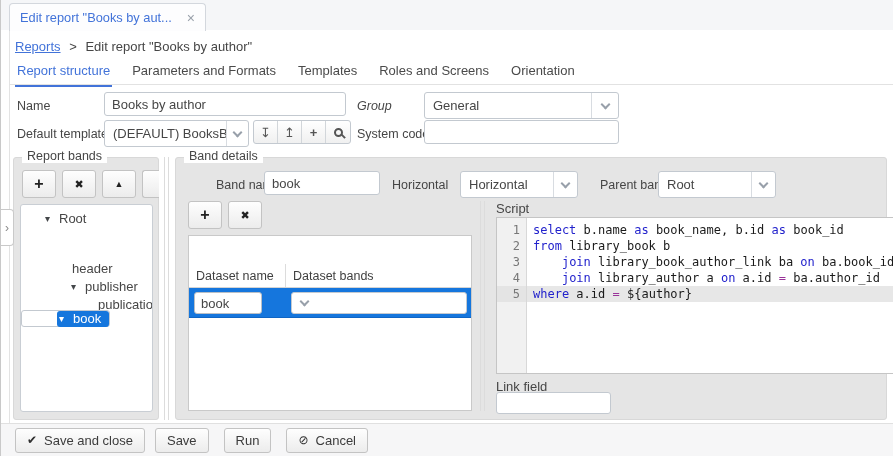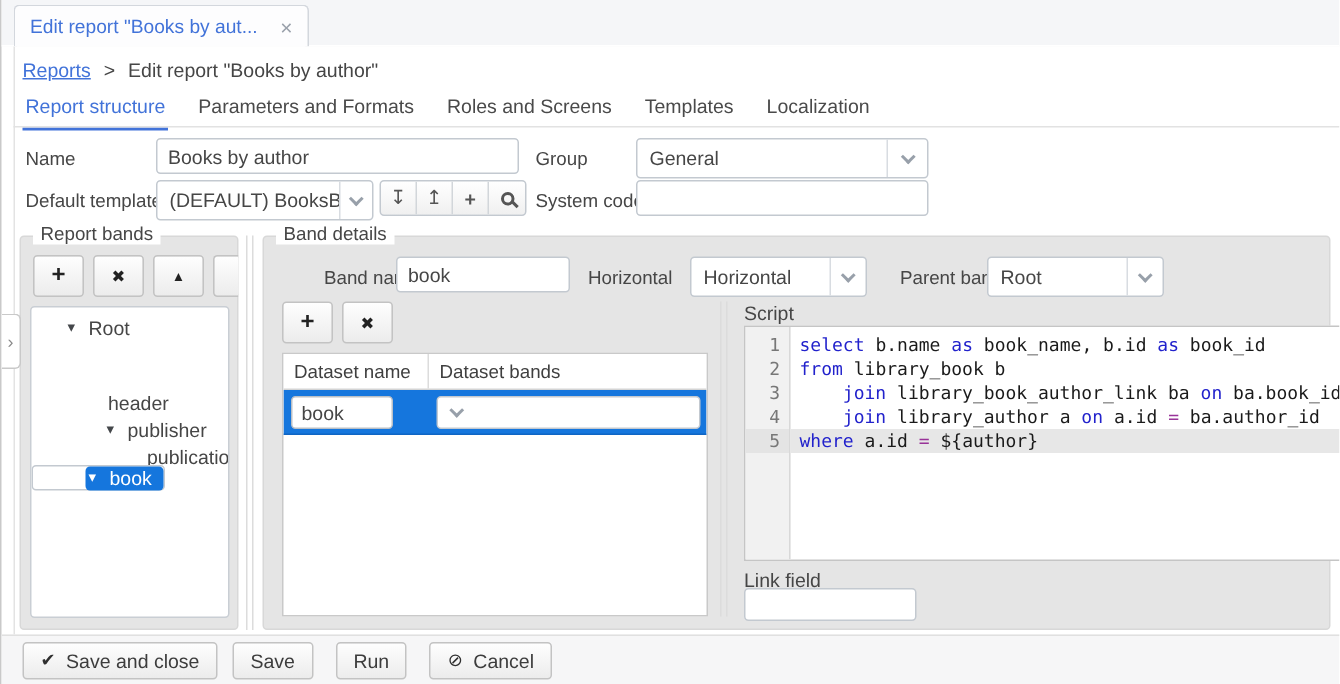--- a/index.html
+++ b/index.html
@@ -80,21 +80,21 @@
   .tree-row .caret.hidden { visibility:hidden; }
   .tree-row.lvl0 { padding-left:22px; }
   .tree-row.lvl1 { padding-left:35px;margin-top:33px; }
   .tree-row.lvl2 { padding-left:48px; }
   .tree-row.lvl3 { padding-left:61px; }
   .tree-row.sel .ti { background:#1576dd; color:#fff; }
   .tree-row.sel .caret { color:#fff; }
 
   
   .dtable { position:absolute; border:1px solid #c9c9c9; background:#fff; overflow:hidden; }
-  .dhead { display:flex; height:24px; border-bottom:1px solid #d4d4d4; background:#fff; }
+  .dhead { display:flex; height:24px; border-bottom:1px solid #d4d4d4; background:#fff;margin-top:28px; }
   .dhead .hc { font-size:12.5px; color:#3f3f3f; display:flex; align-items:center; padding-left:7px; }
   .dhead .hc:first-child { width:97px; border-right:1px solid #dcdcdc; }
   .drow { position:relative; height:30px; background:#1576dd; border-bottom:1px solid #0f65c4; }
   .drow .cellinp { position:absolute; left:5px; top:4px; width:68px; height:22px; border:1px solid #b9bfc6;
     border-radius:3px; font-family:inherit; font-size:13px; color:#464646; padding:0 6px; outline:none; }
   .drow .cellsel { position:absolute; left:102px; top:4px; width:176px; height:22px; }
 
   
   .editor { position:absolute; border:1px solid #c5c5c5; background:#fff; display:flex;
     font-family:"DejaVu Sans Mono","Liberation Mono",monospace; font-size:12px; overflow:hidden; }
@@ -140,29 +140,29 @@
 
   <div class="crumb">
     <a>Reports</a>
     <span class="sep">&gt;</span>
     <span>Edit report "Books by author"</span>
   </div>
 
   <div class="screen-tabs">
     <span class="stab active">Report structure</span>
     <span class="stab">Parameters and Formats</span>
+    <span class="stab">Templates</span>
     <span class="stab">Roles and Screens</span>
-    <span class="stab">Templates</span>
-    <span class="stab">Localization</span>
+    <span class="stab">Orientation</span>
   </div>
   <div class="tabs-underline"></div>
 
   <span class="lbl" style="left:16px; top:99px;">Name</span>
   <input class="inp" style="left: 103px; top: 92px; width: 242px;" value="Books by author">
-  <span class="lbl" style="left:356px; top:99px;">Group</span>
+  <span class="lbl" style="left:356px; top:99px;font-style:italic;">Group</span>
   <div class="sel" style="left:423px; top:92px; width:195px;">
     <span class="sval">General</span>
     <span class="chevbox">
         <span class="chev"></span>
       </span>
   </div>
 
   <span class="lbl" style="left:16px; top:127px;">Default template</span>
   <div class="sel" style="left:103px; top:120px; width:145px;">
     <span class="sval">(DEFAULT) BooksByA</span>

